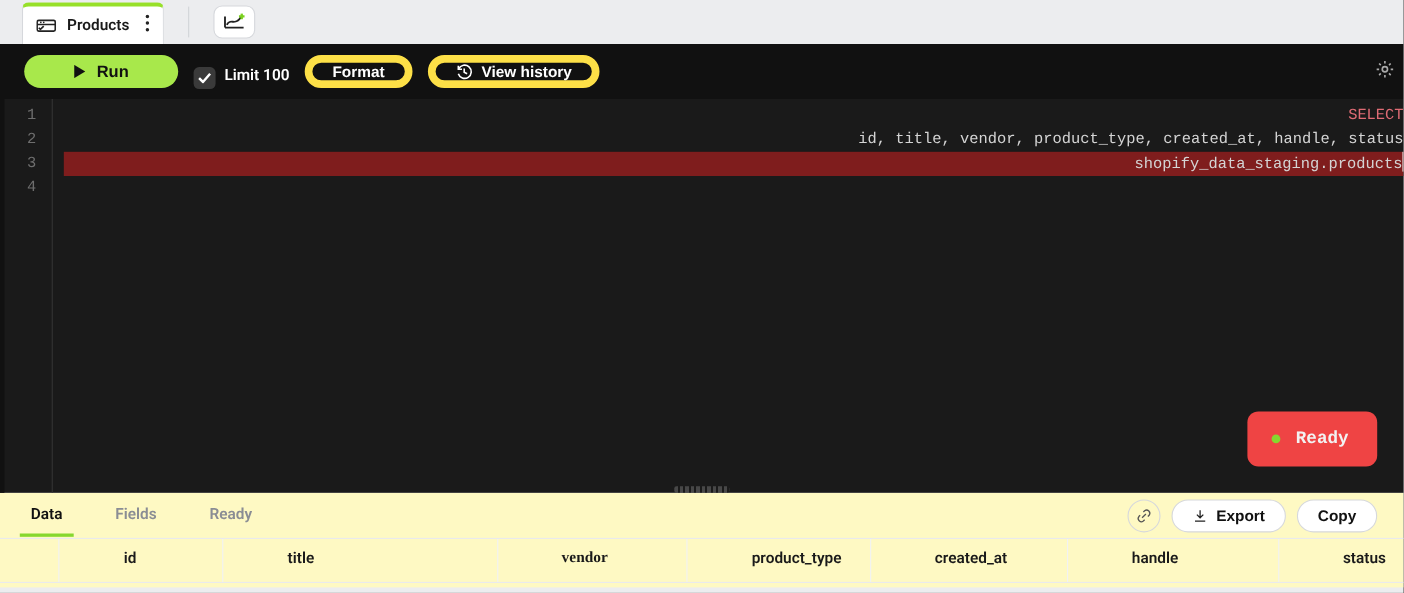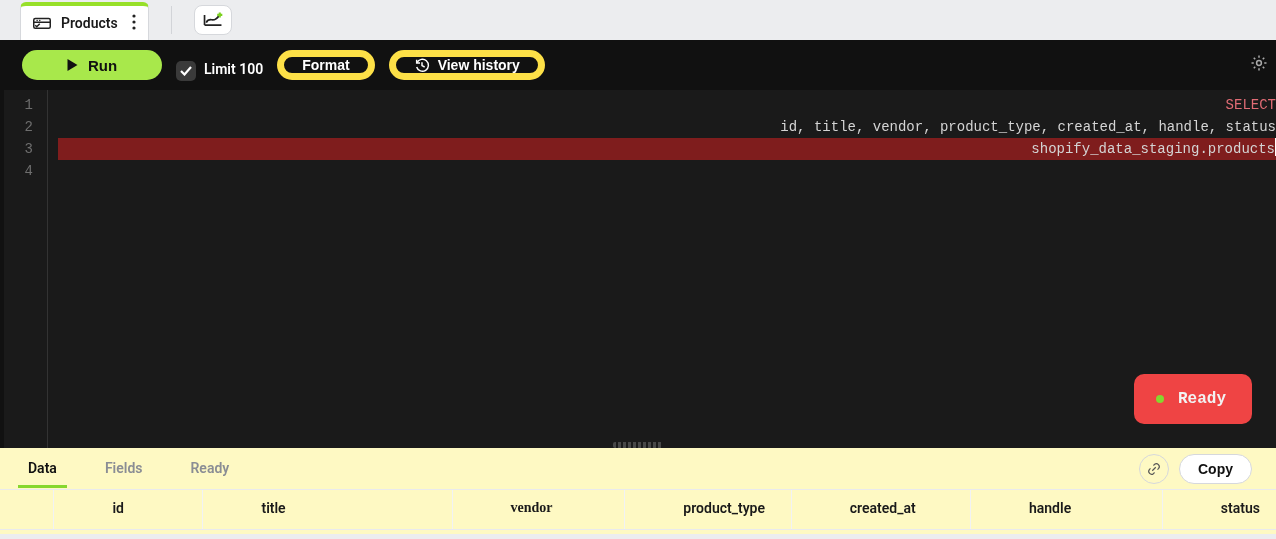--- a/index.html
+++ b/index.html
@@ -355,20 +355,26 @@
     <div class="rtab active">Data</div>
     <div class="rtab">Fields</div>
     <div class="rtab">Ready</div>
     <div class="spacer"></div>
     <div class="icon-btn-round">
       <svg width="14" height="14" viewBox="0 0 24 24">
           <path d="M9 15 L15 9 M11 6 L13 4 A5 5 0 0 1 20 11 L18 13 M13 18 L11 20 A5 5 0 0 1 4 13 L6 11" stroke="#555" stroke-width="2" fill="none"></path>
         </svg>
     </div>
     <button class="light-pill">
+      <svg width="14" height="14" viewBox="0 0 24 24">
+          <path d="M12 3 L12 15 M7 10 L12 15 L17 10 M4 20 L20 20" stroke="#222" stroke-width="2" fill="none"></path>
+        </svg>
+      <span>Export</span>
+    </button>
+    <button class="light-pill">
       <span>Copy</span>
     </button>
   </div>
   <div class="tbl-head">
     <div class="th rownum"></div>
     <div class="th c-id">id</div>
     <div class="th c-title">title</div>
     <div class="th c-vendor">vendor</div>
     <div class="th c-ptype">product_type</div>
     <div class="th c-created">created_at</div>

